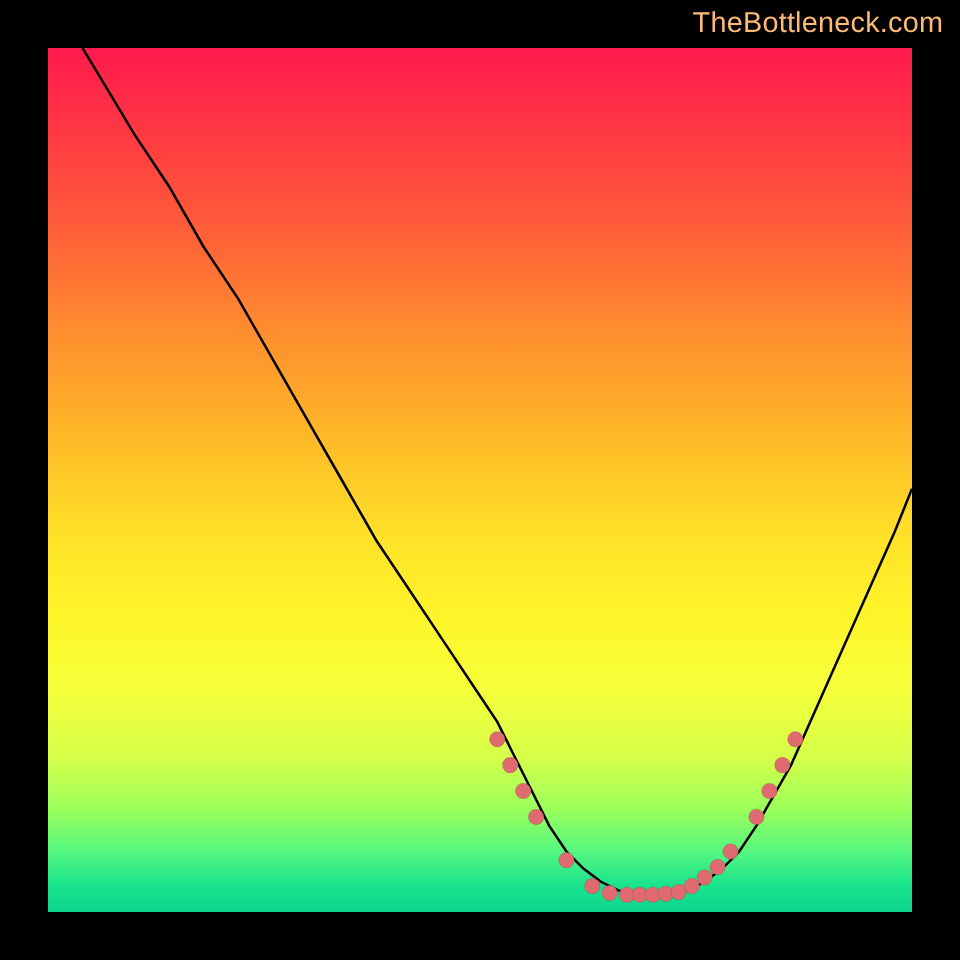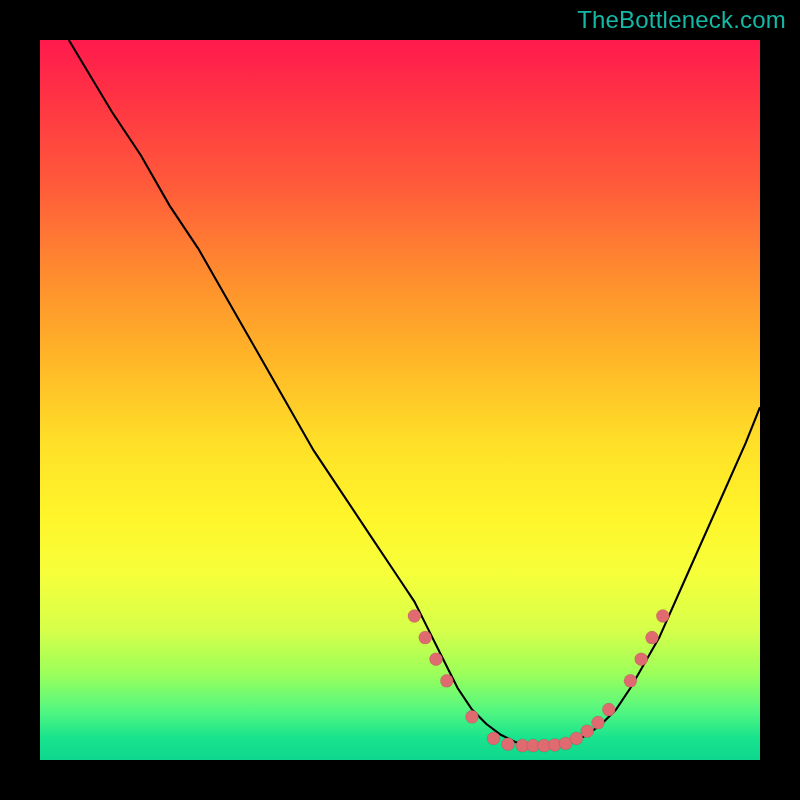--- a/index.html
+++ b/index.html
@@ -14,21 +14,21 @@
   .frame {
     position: relative;
     width: 800px;
     height: 800px;
     background: #000;
   }
   .watermark {
     position: absolute;
     top: 6px;
     right: 14px;
-    color: #14b8a6;
+    color: #fdba74;
     font-size: 24px;
     font-weight: 500;
     letter-spacing: 0.2px;
     z-index: 5;
     user-select: none;
   }
   .plot-area {
     position: absolute;
     left: 40px;
     top: 40px;

